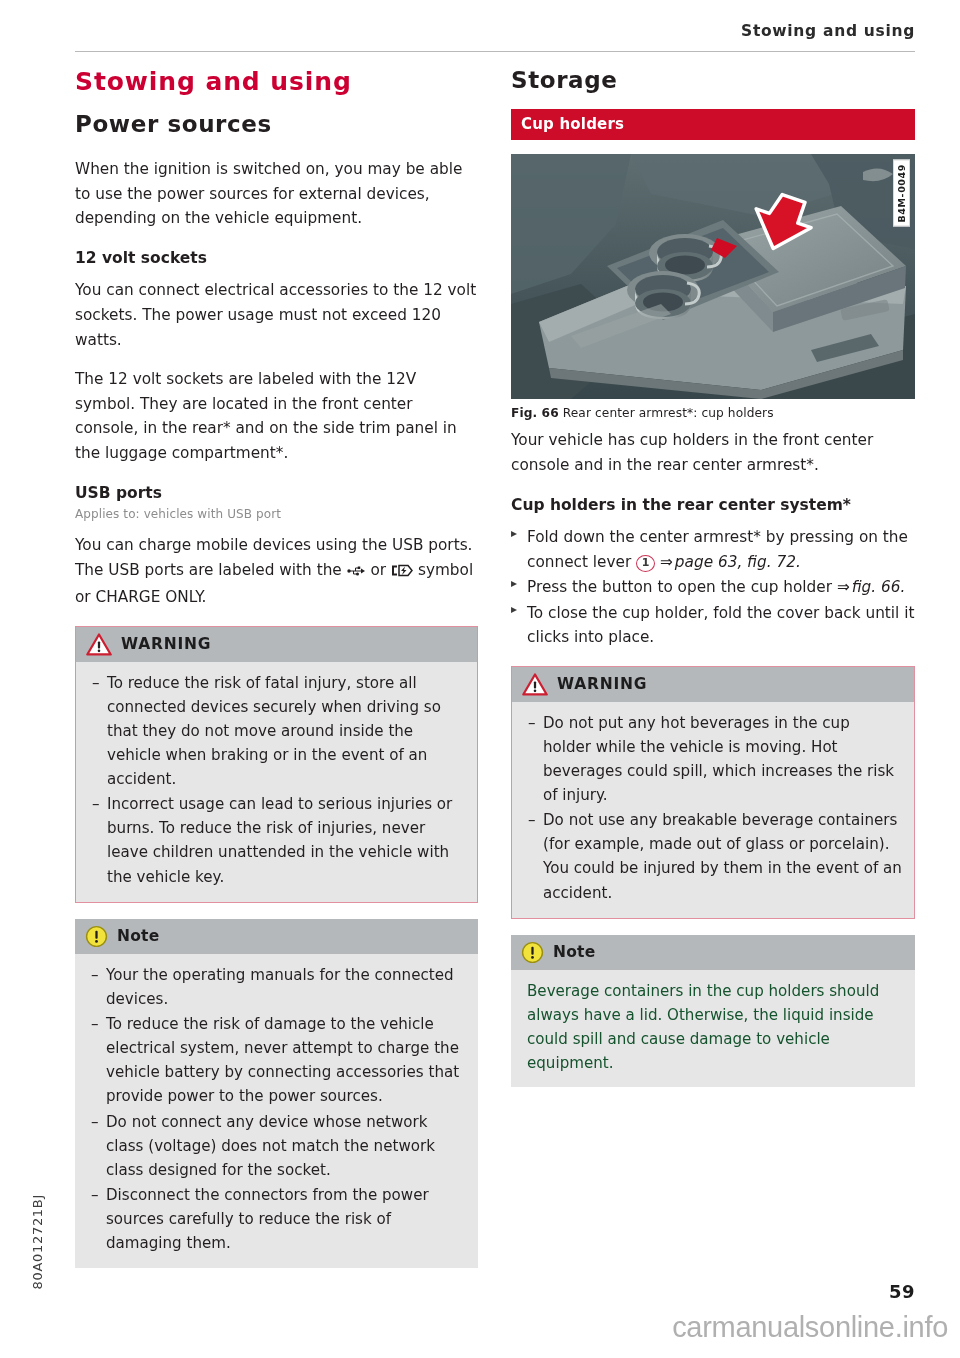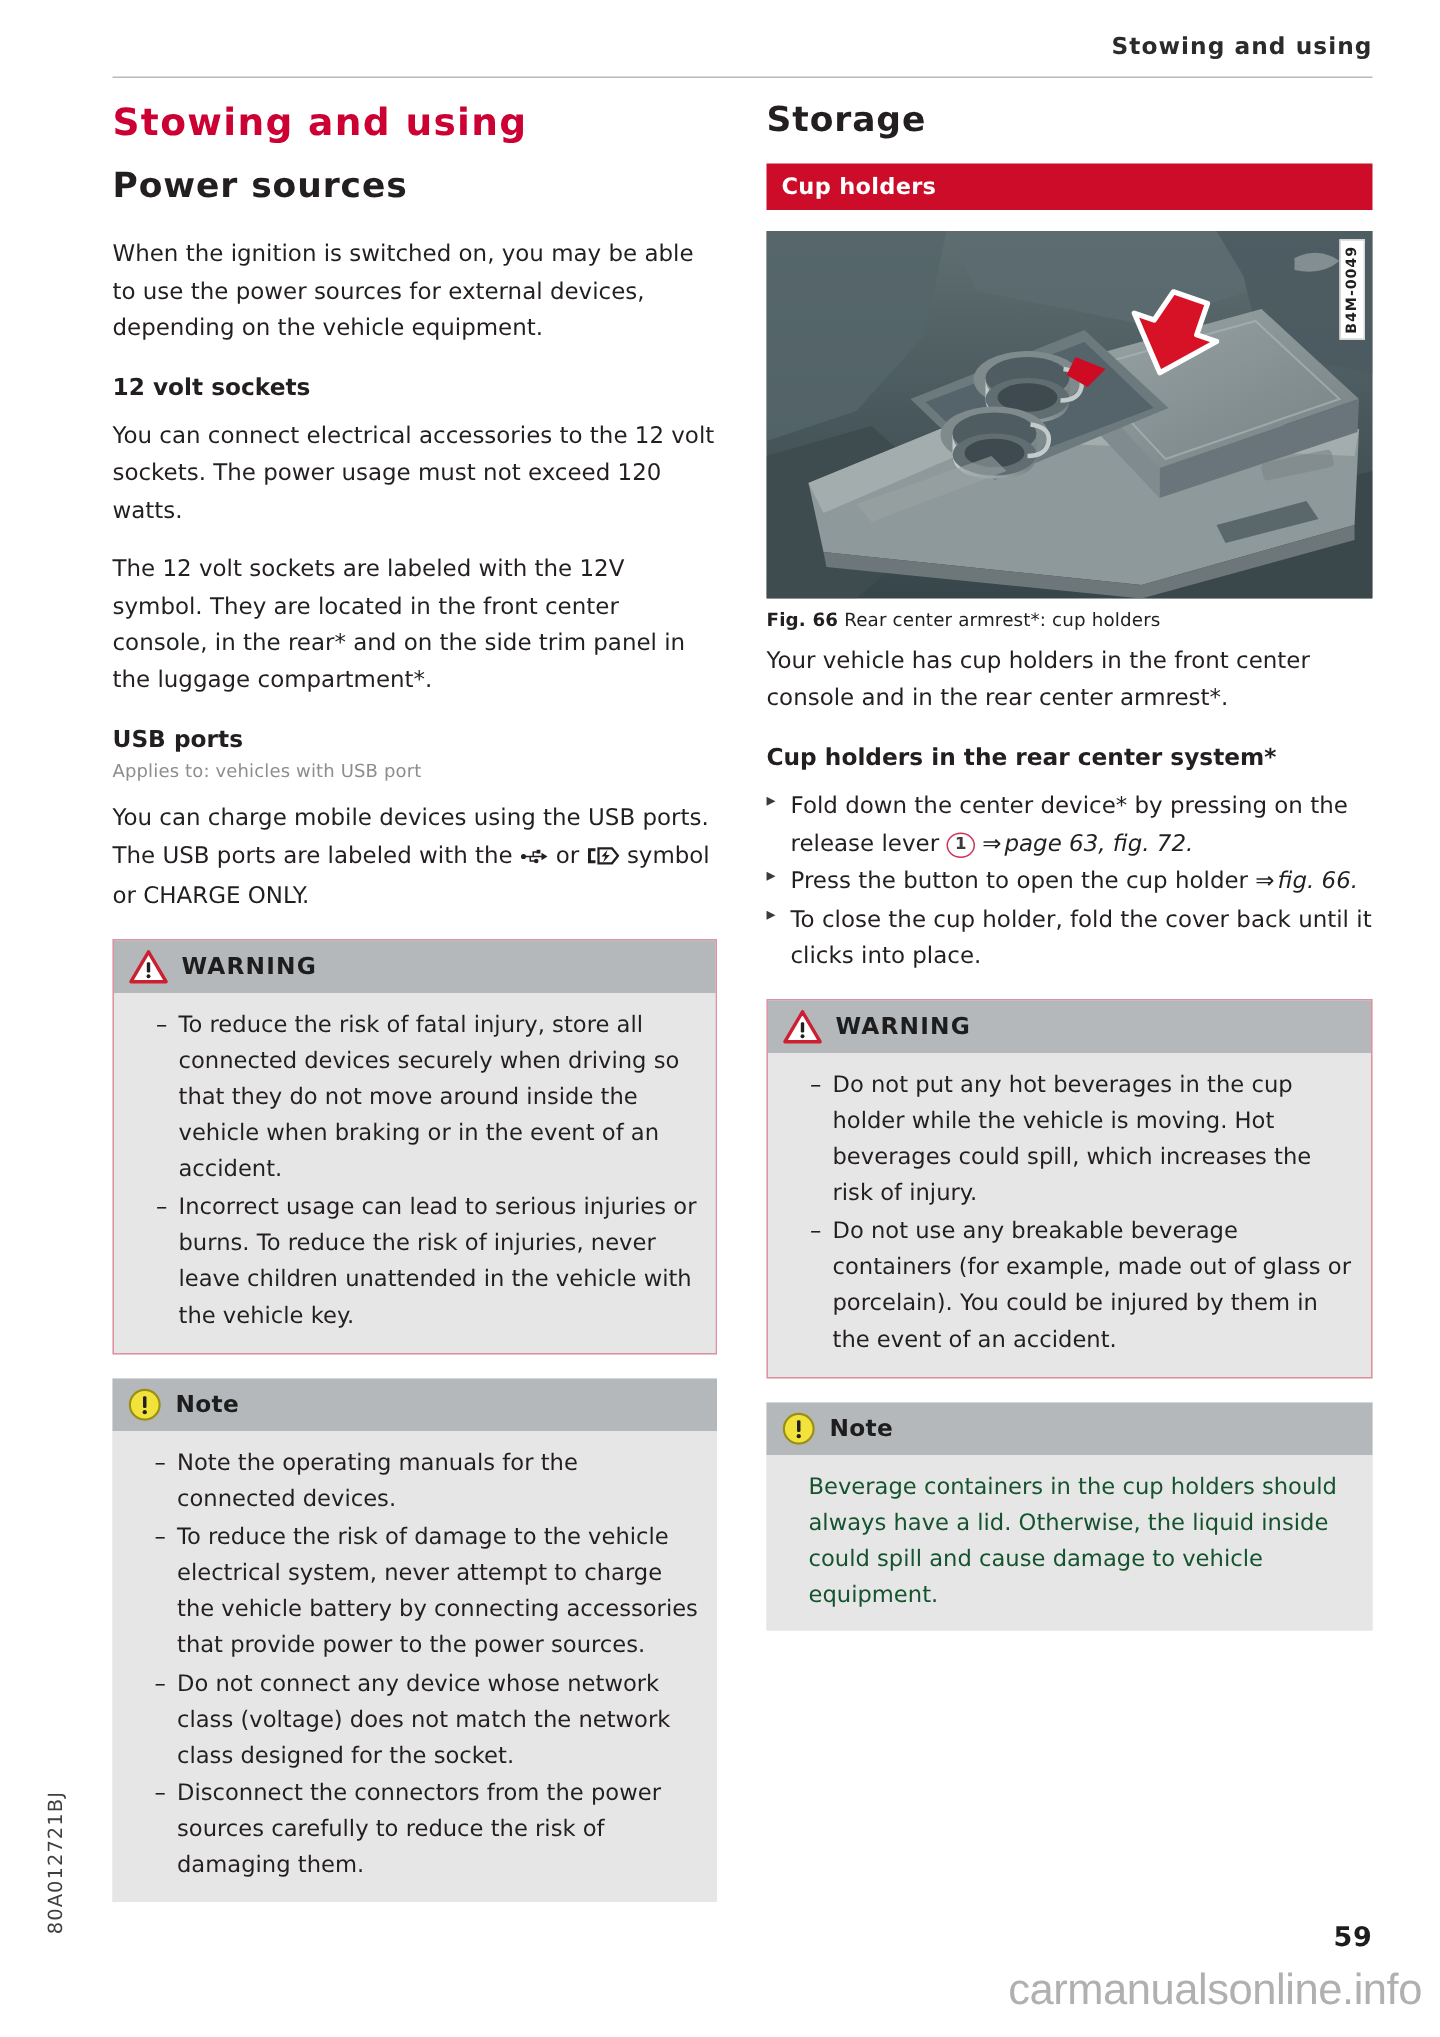--- a/index.html
+++ b/index.html
@@ -203,21 +203,21 @@
   .panel-head-label {
     font-size: 15.5px;
     font-weight: bold;
     letter-spacing: 0.8px;
     color: #1d1d1d;
   }
   .panel.note .panel-head-label {
     letter-spacing: 0.2px;
   }
   .panel-body {
-    padding: 9px 12px 12px 28px;
+    padding: 9px 12px 12px 16px;
     background: #e6e6e6;
   }
   .panel-body ul {
     list-style: none;
     margin: 0;
     padding: 0;
   }
   .panel-body ul li {
     position: relative;
     padding-left: 15px;
@@ -345,21 +345,21 @@
       <div class="panel-head">
         <svg class="note-icon" viewBox="0 0 26 26" aria-hidden="true">
           <circle cx="13" cy="13" r="11.2" fill="#f2e33c" stroke="#9a8f12" stroke-width="1.6"></circle>
           <rect x="11.7" y="6.5" width="2.6" height="9" rx="1" fill="#231f20"></rect>
           <circle cx="13" cy="18.6" r="1.6" fill="#231f20"></circle>
         </svg>
         <span class="panel-head-label">Note</span>
       </div>
       <div class="panel-body">
         <ul>
-          <li>Note the operating manuals for the connected devices.</li>
+          <li>Your the operating manuals for the connected devices.</li>
           <li>To reduce the risk of damage to the vehicle electrical system, never attempt to charge the vehicle battery by connecting accessories that provide power to the power sources.</li>
           <li>Do not connect any device whose network class (voltage) does not match the network class designed for the socket.</li>
           <li>Disconnect the connectors from the power sources carefully to reduce the risk of damaging them.</li>
         </ul>
       </div>
     </div>
 
   </div>
 
   <div class="col">
@@ -442,21 +442,21 @@
         <span>Rear center armrest*: cup holders</span>
       </div>
     </div>
 
     <p class="body">Your vehicle has cup holders in the front center console and in the rear center armrest*.</p>
 
     <h3 class="sub-heading">Cup holders in the rear center system*</h3>
 
     <ul class="arrow-list">
       <li>
-        <span>Fold down the center device* by pressing on the release lever</span>
+        <span>Fold down the center armrest* by pressing on the connect lever</span>
         <span class="circnum">1</span>
         <span class="xref arrow-ref">page 63, fig. 72.</span>
       </li>
       <li>
         <span>Press the button to open the cup holder</span>
         <span class="xref arrow-ref">fig. 66.</span>
       </li>
       <li>
         <span>To close the cup holder, fold the cover back until it clicks into place.</span>
       </li>

